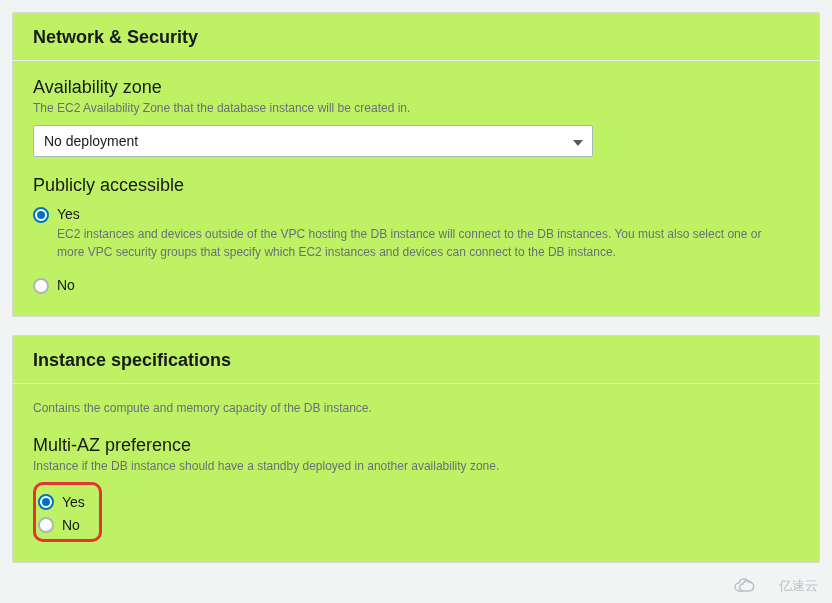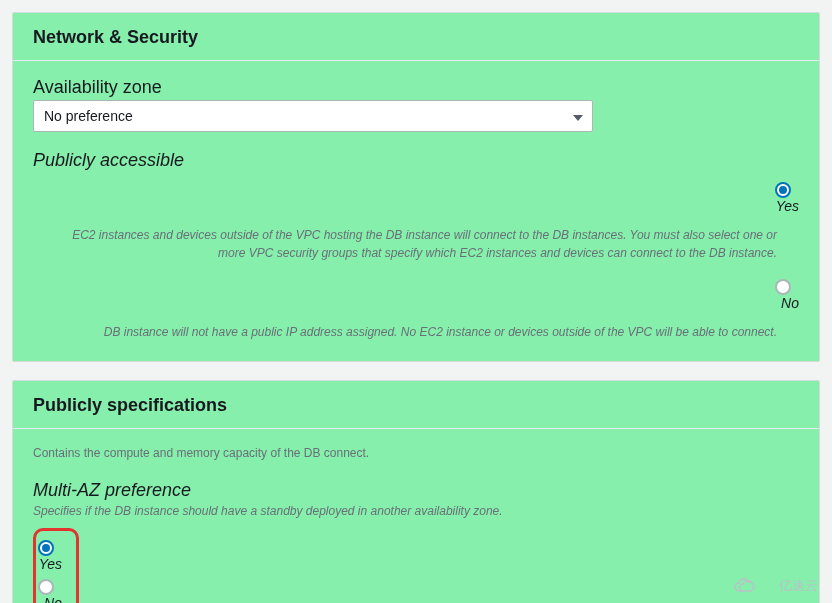--- a/index.html
+++ b/index.html
@@ -6,21 +6,21 @@
   body {
     margin: 0;
     padding: 12px;
     background: #f2f3f3;
     font-family: "Amazon Ember", "Helvetica Neue", Arial, sans-serif;
     font-size: 14px;
     color: #16191f;
     width: 832px;
   }
   .panel {
-    background: #86efac;
+    background: #bef264;
     border: 1px solid #d5dbdb;
     border-radius: 2px;
     margin-bottom: 18px;
   }
   .panel-header {
     padding: 14px 20px 12px 20px;
     border-bottom: 1px solid #eaeded;
   }
   .panel-header h2 {
     margin: 0;
@@ -62,35 +62,33 @@
     align-items: center;
   }
   .select-caret {
     position: absolute;
     right: 10px;
     top: 50%;
     transform: translateY(-50%);
     pointer-events: none;
   }
   .field-group { margin-bottom: 18px; }
-  .field-group:last-child { margin-bottom: 0; font-style: italic; }
+  .field-group:last-child { margin-bottom: 0; }
   .radio-row {
     display: flex;
-    align-items: flex-end;
+    align-items: center;
     padding: 4px 0 2px 0;
     cursor: pointer;
-    flex-direction: column;
   }
   .radio-row + .radio-desc {
     font-size: 12px;
     color: #687078;
     line-height: 1.5;
-    margin: 10px 0 12px 24px;
+    margin: 0 0 12px 24px;
     max-width: 720px;
-    text-align: right;
   }
   .radio-outer {
     flex: 0 0 16px;
     width: 16px;
     height: 16px;
     border: 2px solid #aab7b8;
     border-radius: 50%;
     margin-right: 8px;
     margin-top: 1px;
     position: relative;
@@ -135,23 +133,24 @@
 <body>
 
 <div class="panel">
   <div class="panel-header">
     <h2>Network &amp; Security</h2>
   </div>
   <div class="panel-body">
 
     <div class="field-group">
       <div class="field-label">Availability zone</div>
+      <div class="field-help">The EC2 Availability Zone that the database instance will be created in.</div>
       <div class="select-wrap">
         <div class="select">
-          <span>No preference</span>
+          <span>No deployment</span>
         </div>
         <span class="select-caret">
           <svg width="10" height="6" viewBox="0 0 10 6">
               <path d="M0 0 L5 6 L10 0 Z" fill="#545b64"></path>
             </svg>
         </span>
       </div>
     </div>
 
     <div class="field-group">
@@ -160,39 +159,38 @@
       <div class="radio-row">
         <span class="radio-outer checked"></span>
         <span class="radio-label">Yes</span>
       </div>
       <div class="radio-desc">EC2 instances and devices outside of the VPC hosting the DB instance will connect to the DB instances. You must also select one or more VPC security groups that specify which EC2 instances and devices can connect to the DB instance.</div>
 
       <div class="radio-row">
         <span class="radio-outer"></span>
         <span class="radio-label">No</span>
       </div>
-      <div class="radio-desc" style="margin-bottom:0">DB instance will not have a public IP address assigned. No EC2 instance or devices outside of the VPC will be able to connect.</div>
     </div>
 
   </div>
 </div>
 
 <div class="panel" style="margin-bottom:0">
   <div class="panel-header">
-    <h2>Publicly specifications</h2>
+    <h2>Instance specifications</h2>
   </div>
   <div class="panel-body">
 
     <div class="field-group">
-      <div class="field-help">Contains the compute and memory capacity of the DB connect.</div>
+      <div class="field-help">Contains the compute and memory capacity of the DB instance.</div>
     </div>
 
     <div class="field-group">
       <div class="field-label">Multi-AZ preference</div>
-      <div class="field-help">Specifies if the DB instance should have a standby deployed in another availability zone.</div>
+      <div class="field-help">Instance if the DB instance should have a standby deployed in another availability zone.</div>
 
       <div class="highlight-box">
         <div class="radio-row">
           <span class="radio-outer checked"></span>
           <span class="radio-label">Yes</span>
         </div>
         <div class="radio-row">
           <span class="radio-outer"></span>
           <span class="radio-label">No</span>
         </div>

